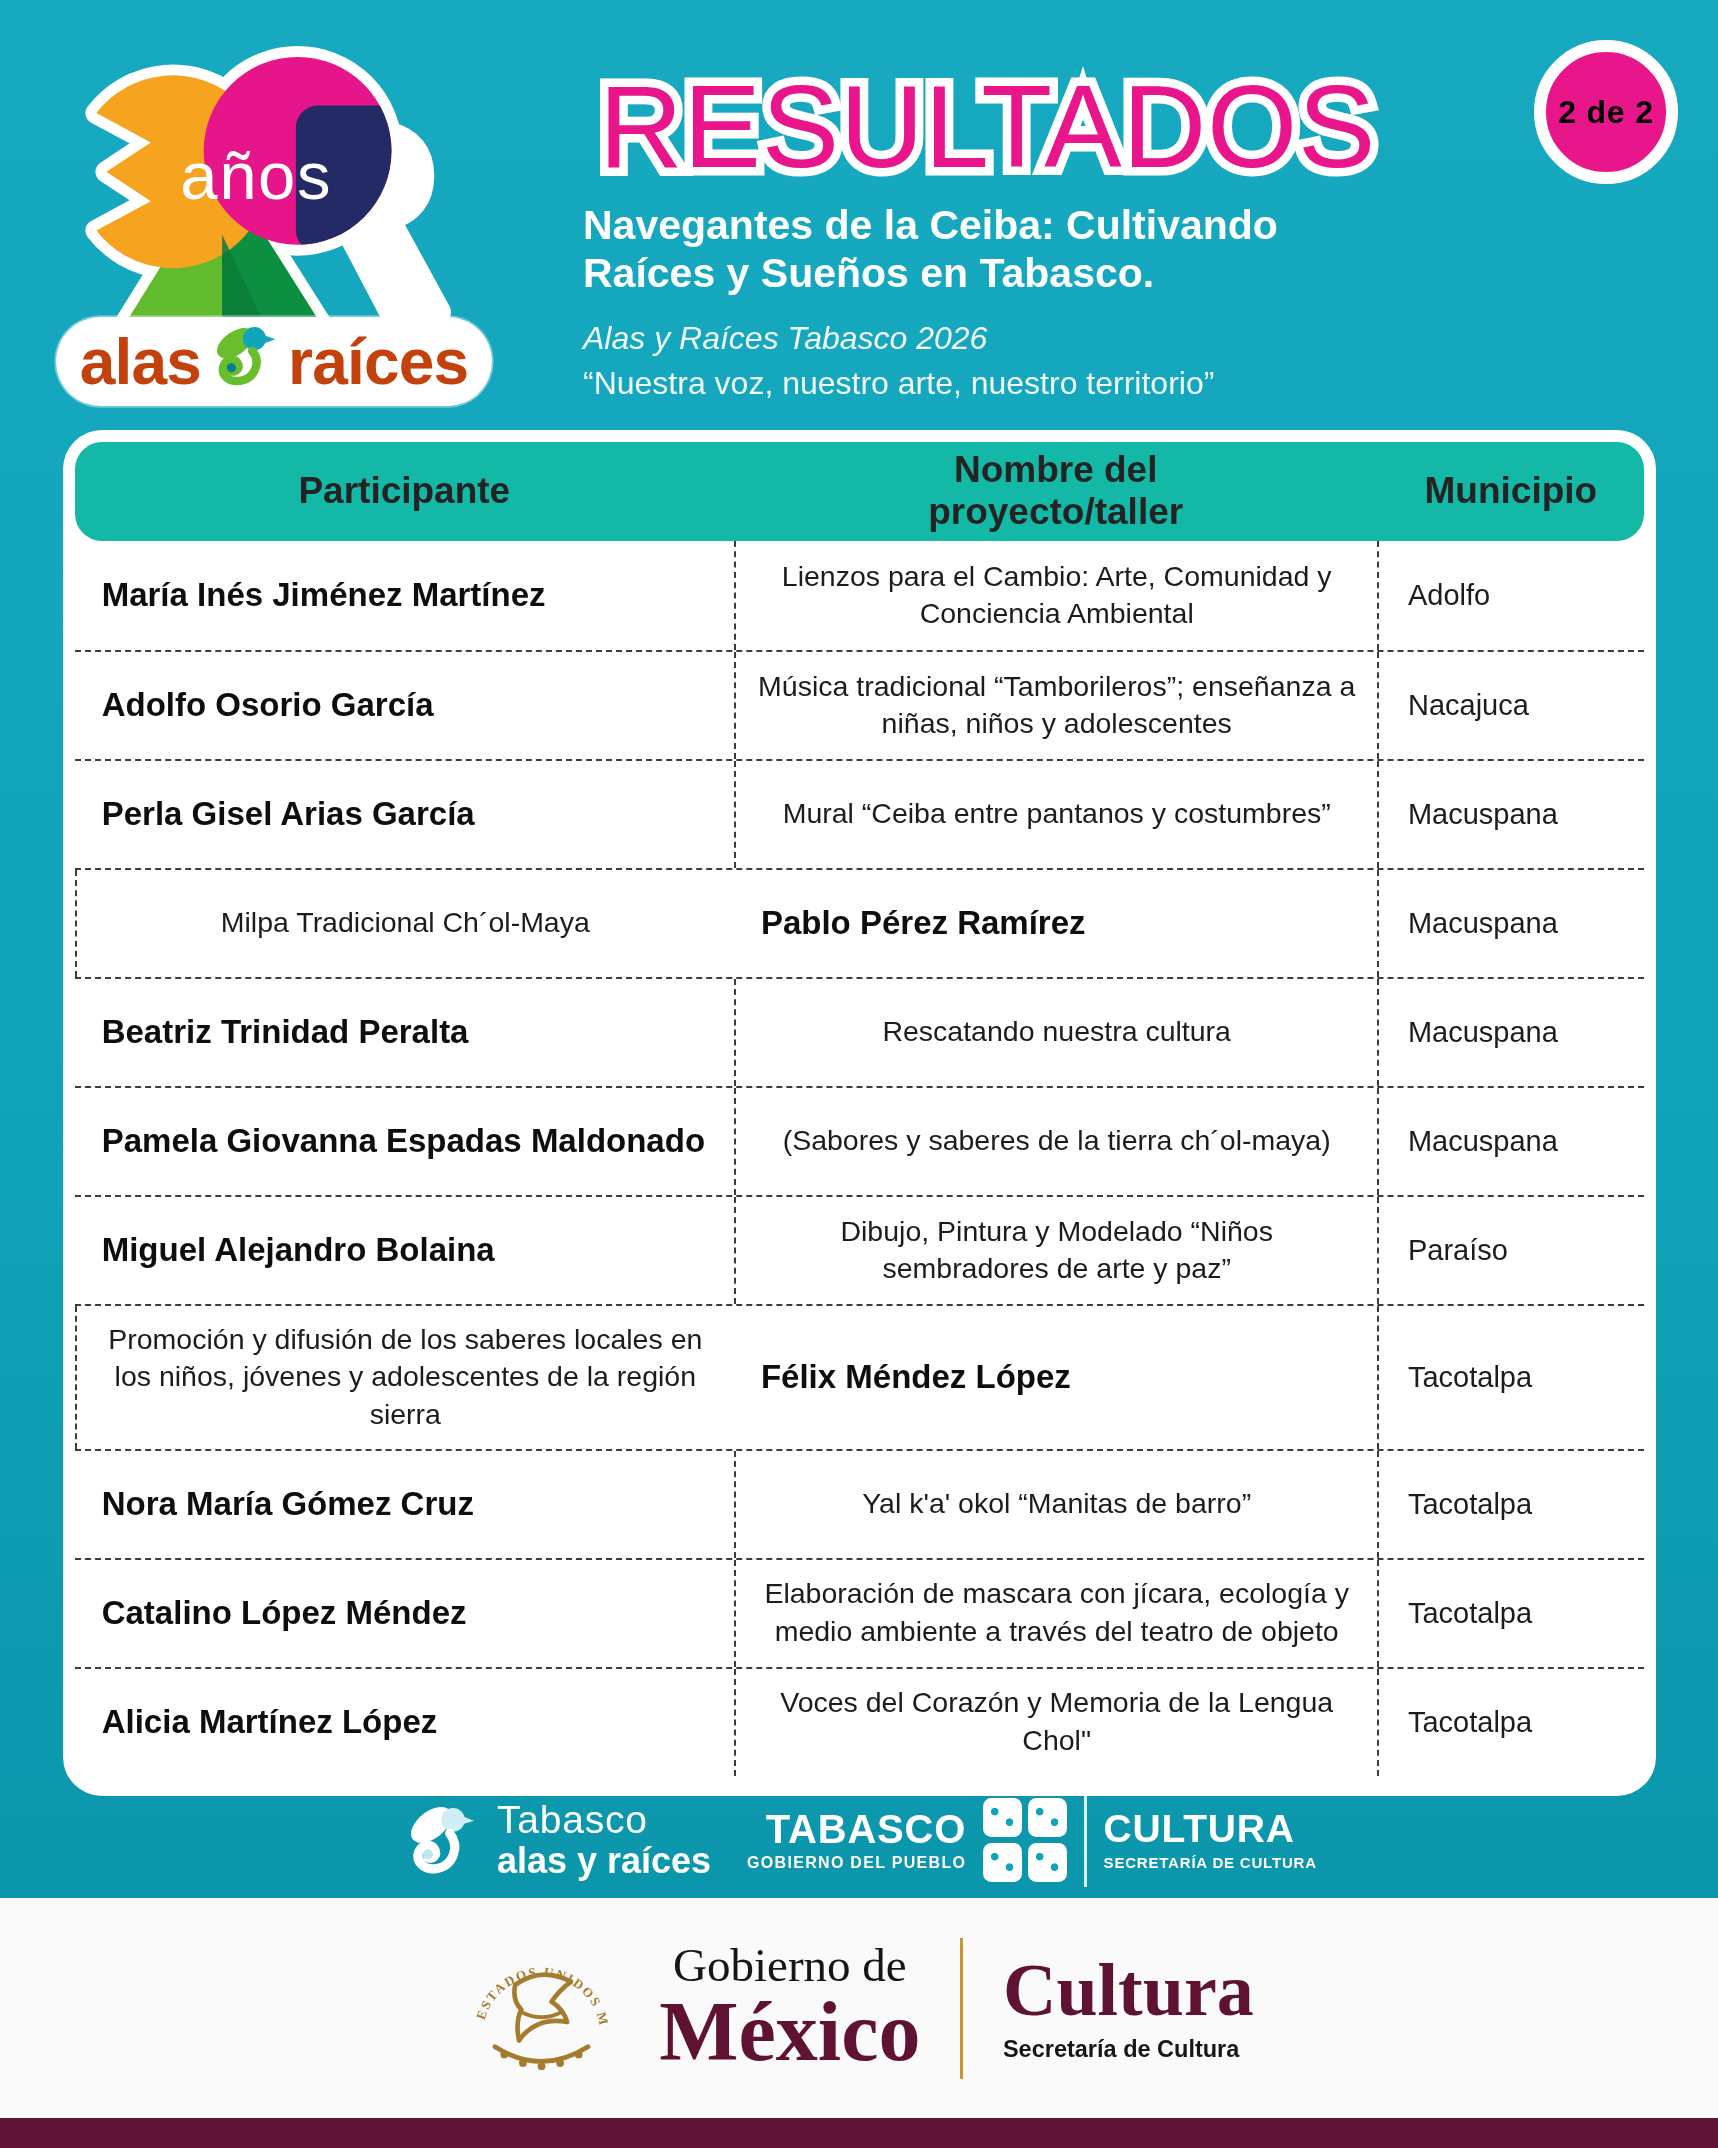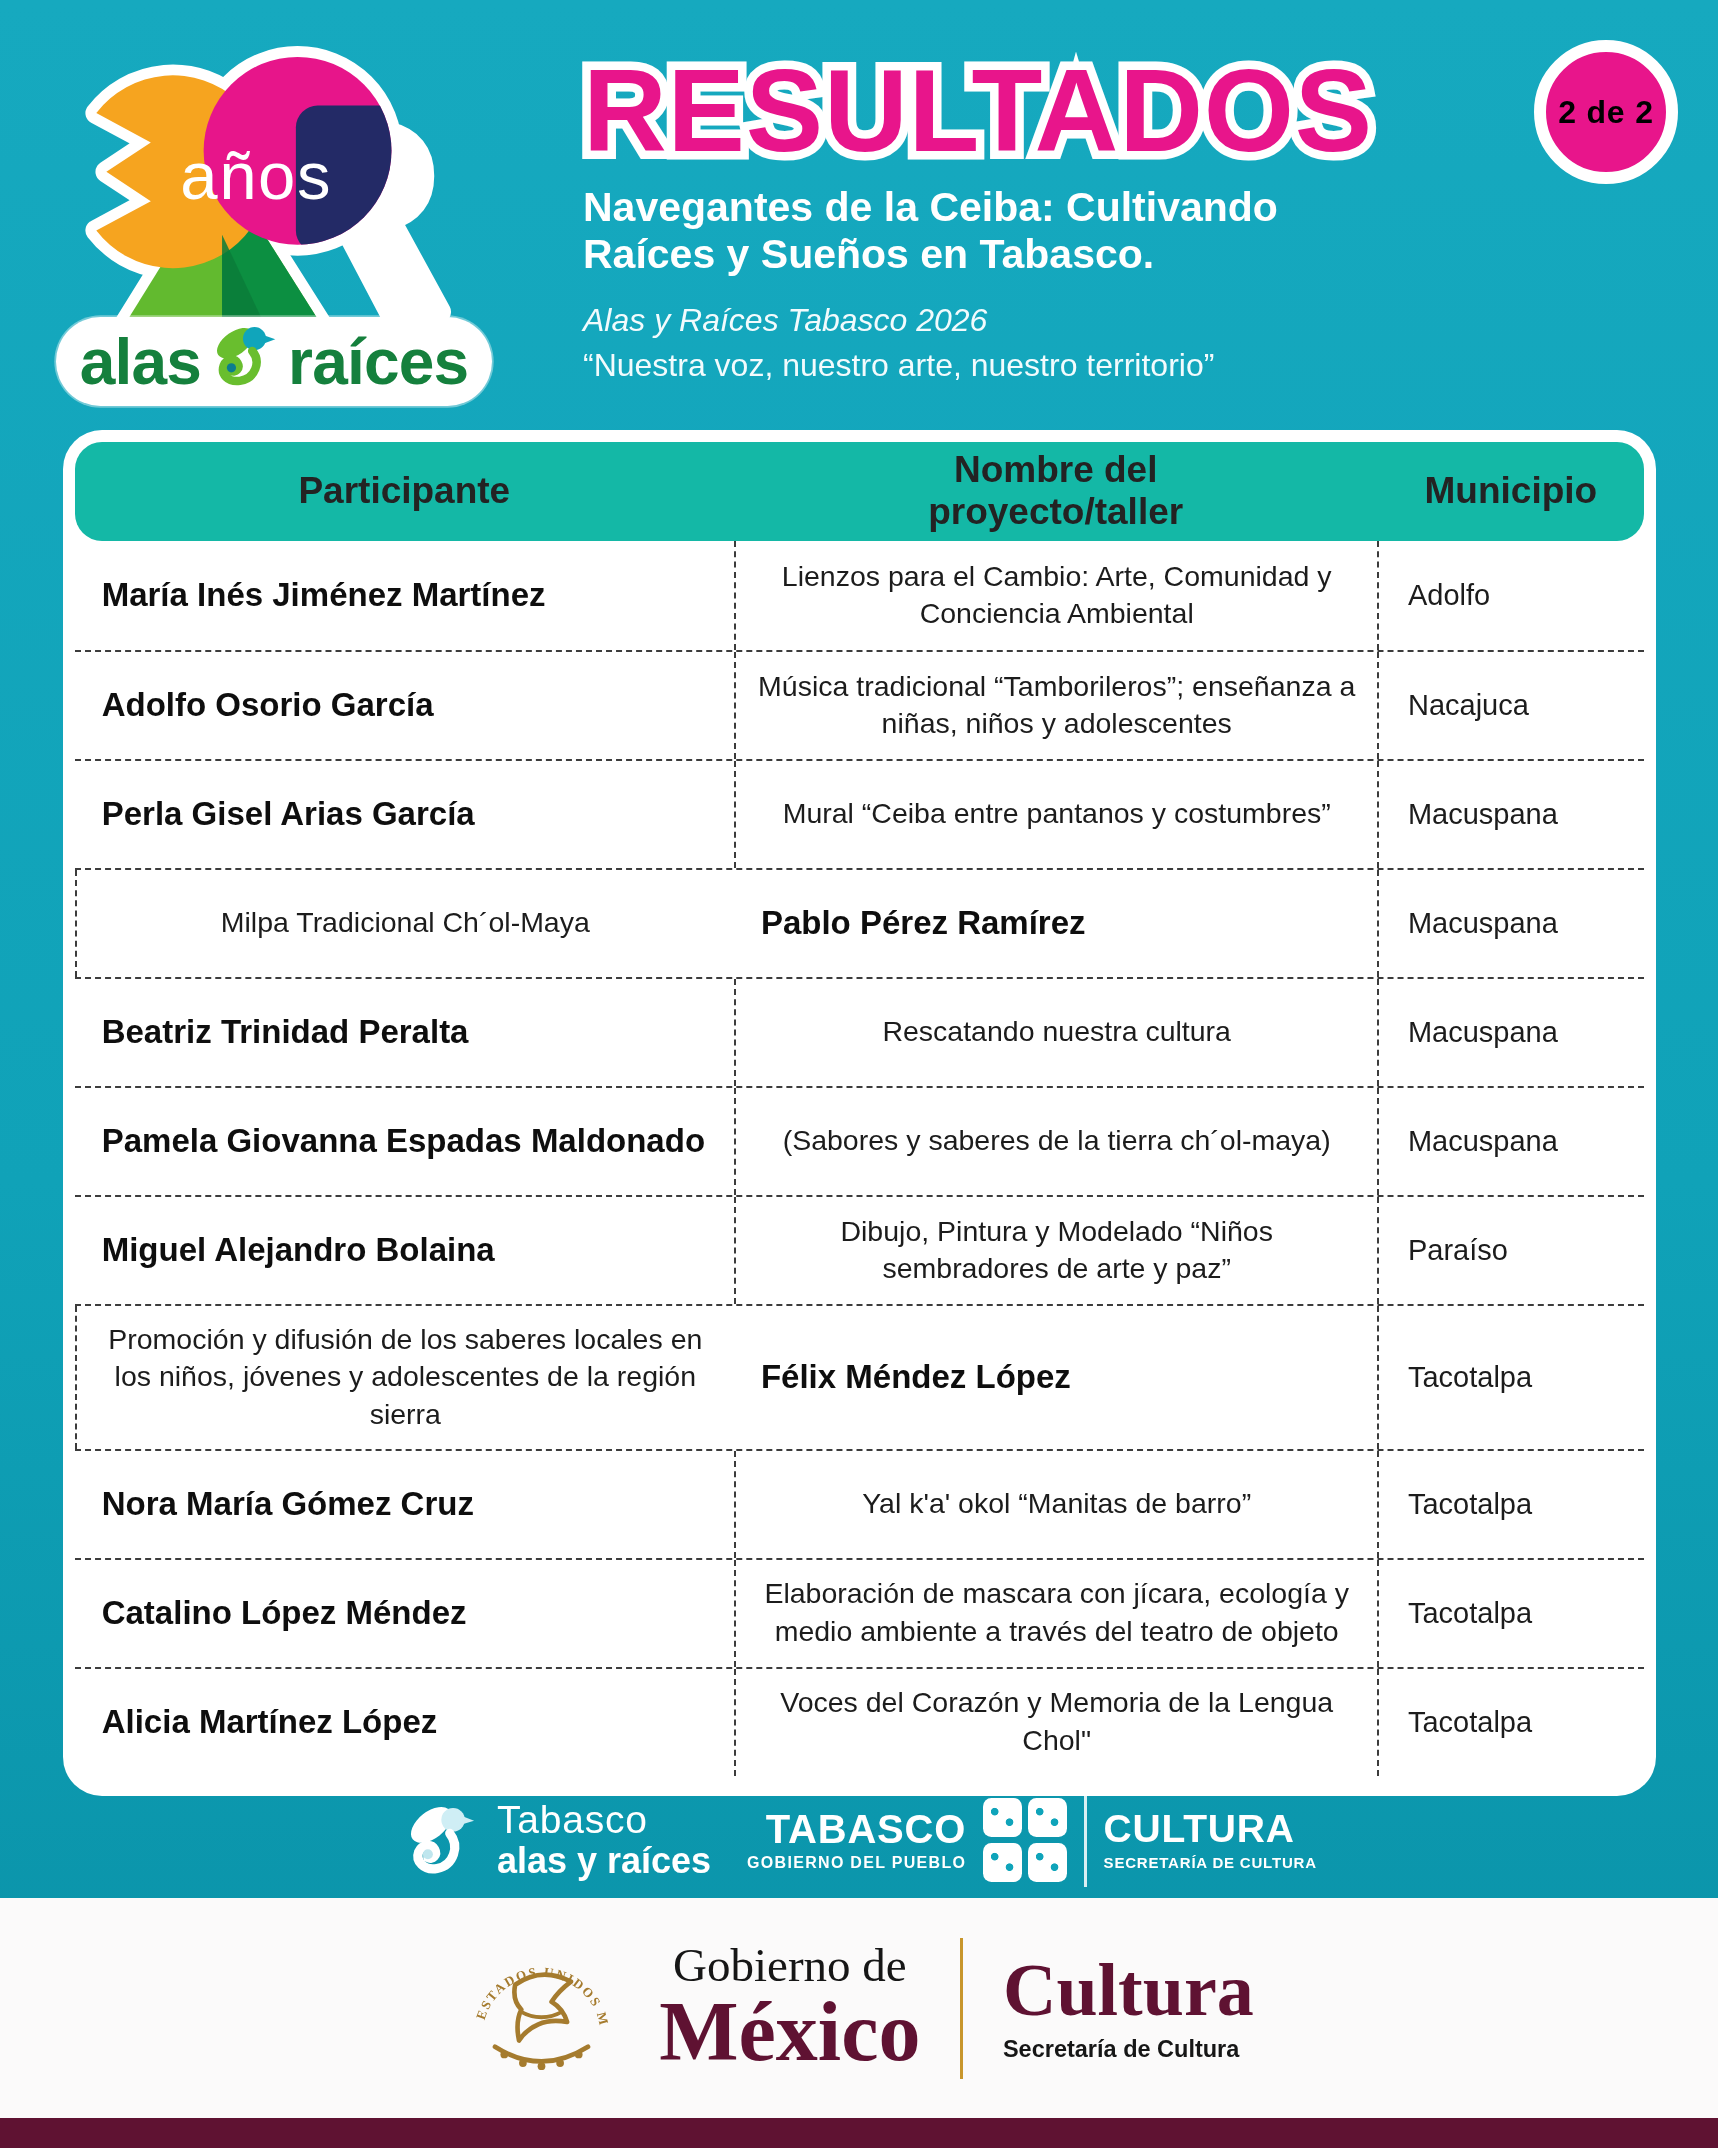--- a/index.html
+++ b/index.html
@@ -9,25 +9,25 @@
     background:linear-gradient(180deg,#16a9bf 0%,#10a2b8 55%,#0b95ab 90%,#0b93a9 100%);
     font-family:"Liberation Sans","DejaVu Sans",sans-serif;
   }
   
   .logo30{position:absolute;left:46px;top:25px;width:457px;height:394px;}
   .brand30{
     position:absolute;left:10px;top:292px;width:436px;height:89px;background:#fff;
     border-radius:45px;display:flex;align-items:center;justify-content:center;gap:5px;
     box-shadow:0 0 0 1.7px rgba(255,255,255,.4);
   }
-  .brand30 .word{font-size:64px;font-weight:bold;color:#15803d;letter-spacing:-0.8px;}
+  .brand30 .word{font-size:64px;font-weight:bold;color:#c2410c;letter-spacing:-0.8px;}
   
   .titleblock{position:absolute;left:583px;top:52px;width:940px;}
   .bigtitle{
-    margin:0;font-size:116px;font-weight:bold;line-height:1.02;color:#e8158b;
+    margin:16px;font-size:116px;font-weight:normal;line-height:1.02;color:#e8158b;
     letter-spacing:0.8px;-webkit-text-stroke:17px #ffffff;paint-order:stroke fill;
   }
   .subbold{font-size:41px;font-weight:bold;color:#fff;line-height:1.16;}
   .subbold.first{margin-top:13.4px;}
   .subline{font-size:32px;color:#f2fbfd;line-height:1.3;margin-top:3.4px;}
   .subline.program{margin-top:21px;font-style:italic;}
   
   .badge{
     position:absolute;right:40px;top:40px;width:144px;height:144px;border-radius:50%;
     background:#e8158b;border:12.6px solid #fff;display:flex;align-items:center;justify-content:center;

